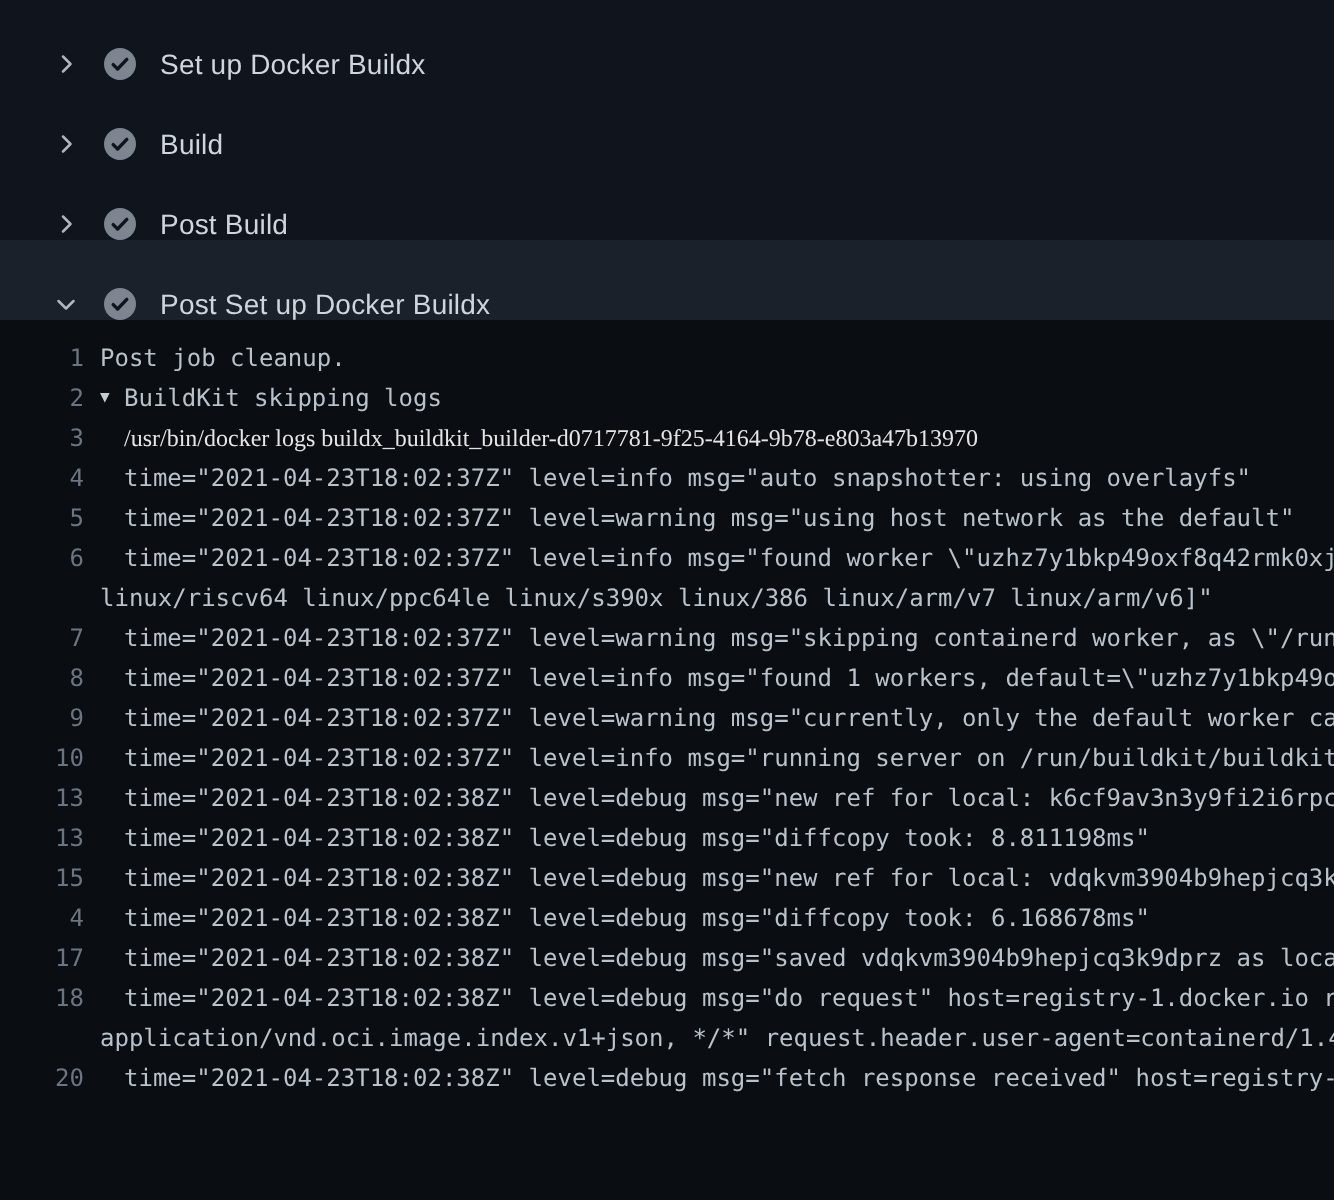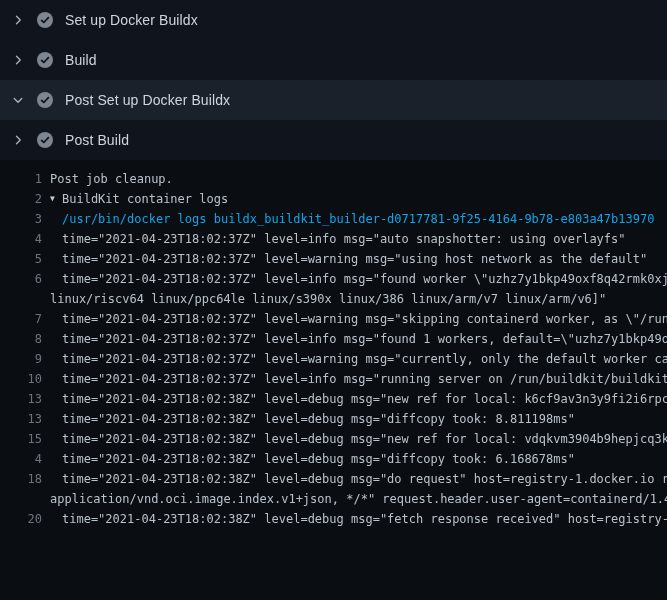--- a/index.html
+++ b/index.html
@@ -9,22 +9,22 @@
     background: #0e131a;
     overflow: hidden;
     font-family: "Liberation Sans", "DejaVu Sans", sans-serif;
     position: relative;
   }
   
   .section-list { background: #10151d; }
   .section-row {
     height: 40px;
     display: flex;
-    align-items: center;
-    padding-left: 10px;
+    align-items: flex-end;
+    padding-left: 25px;
     cursor: pointer;
   }
   .section-row.expanded { background: #1b212b; }
   .chev {
     width: 16px; height: 16px;
     display: flex; align-items: center; justify-content: center;
     flex: 0 0 16px;
     margin-right: 11px;
   }
   .check {
@@ -57,21 +57,21 @@
     cursor: pointer;
     user-select: none;
   }
   .log-text {
     overflow: hidden;
     white-space: pre;
     flex: 1 1 auto;
   }
   .indent-1 .log-text { padding-left: 8px; }
   .indent-2 .log-text { padding-left: 20px; }
-  .log-row.command .log-text { color: #0ea5e9; }
+  .log-row.command .log-text { color: #e5e5e5; font-family: Liberation Serif, serif; }
   .toggle {
     display: inline-block;
     font-size: 8px;
     width: 12px;
     color: #c4ccd4;
     vertical-align: middle;
     transform: translateY(-1px);
     cursor: pointer;
   }
 </style>
@@ -105,61 +105,61 @@
       </span>
       <span class="check">
         <svg width="16" height="16" viewBox="0 0 16 16">
             <circle cx="8" cy="8" r="8" fill="#7d8590"></circle>
             <path d="M4.6 8.3l2.2 2.2 4.6-4.8" stroke="#10151c" stroke-width="1.7" fill="none" stroke-linecap="round" stroke-linejoin="round"></path>
           </svg>
       </span>
       <span class="section-label">Build</span>
     </div>
 
+    <div class="section-row">
+      <span class="chev">
+        <svg width="12" height="12" viewBox="0 0 16 16">
+            <path d="M6 3l5 5-5 5" stroke="#aeb6bf" stroke-width="1.7" fill="none" stroke-linecap="round" stroke-linejoin="round"></path>
+          </svg>
+      </span>
+      <span class="check">
+        <svg width="16" height="16" viewBox="0 0 16 16">
+            <circle cx="8" cy="8" r="8" fill="#7d8590"></circle>
+            <path d="M4.6 8.3l2.2 2.2 4.6-4.8" stroke="#10151c" stroke-width="1.7" fill="none" stroke-linecap="round" stroke-linejoin="round"></path>
+          </svg>
+      </span>
+      <span class="section-label">Post Build</span>
+    </div>
+
     <div class="section-row expanded">
       <span class="chev">
         <svg width="12" height="12" viewBox="0 0 16 16">
             <path d="M3 6l5 5 5-5" stroke="#aeb6bf" stroke-width="1.7" fill="none" stroke-linecap="round" stroke-linejoin="round"></path>
           </svg>
       </span>
       <span class="check">
         <svg width="16" height="16" viewBox="0 0 16 16">
             <circle cx="8" cy="8" r="8" fill="#7d8590"></circle>
             <path d="M4.6 8.3l2.2 2.2 4.6-4.8" stroke="#10151c" stroke-width="1.7" fill="none" stroke-linecap="round" stroke-linejoin="round"></path>
           </svg>
       </span>
       <span class="section-label">Post Set up Docker Buildx</span>
-    </div>
-
-    <div class="section-row">
-      <span class="chev">
-        <svg width="12" height="12" viewBox="0 0 16 16">
-            <path d="M6 3l5 5-5 5" stroke="#aeb6bf" stroke-width="1.7" fill="none" stroke-linecap="round" stroke-linejoin="round"></path>
-          </svg>
-      </span>
-      <span class="check">
-        <svg width="16" height="16" viewBox="0 0 16 16">
-            <circle cx="8" cy="8" r="8" fill="#7d8590"></circle>
-            <path d="M4.6 8.3l2.2 2.2 4.6-4.8" stroke="#10151c" stroke-width="1.7" fill="none" stroke-linecap="round" stroke-linejoin="round"></path>
-          </svg>
-      </span>
-      <span class="section-label">Post Build</span>
     </div>
 
   </div>
 
   <div class="log-area" id="log-area">
   <div class="log-row indent-1 plain">
     <span class="log-num">1</span>
     <span class="log-text"><span class="txt">Post job cleanup.</span></span>
   </div>
 
   <div class="log-row indent-1 group">
     <span class="log-num">2</span>
-    <span class="log-text"><span class="toggle">▼</span><span class="txt">BuildKit container logs</span></span>
+    <span class="log-text"><span class="toggle">▼</span><span class="txt">BuildKit skipping logs</span></span>
   </div>
 
   <div class="log-row indent-2 command">
     <span class="log-num">3</span>
     <span class="log-text"><span class="txt">/usr/bin/docker logs buildx_buildkit_builder-d0717781-9f25-4164-9b78-e803a47b13970</span></span>
   </div>
 
   <div class="log-row indent-2 plain">
     <span class="log-num">4</span>
     <span class="log-text"><span class="txt">time="2021-04-23T18:02:37Z" level=info msg="auto snapshotter: using overlayfs"</span></span>
@@ -215,20 +215,24 @@
   <div class="log-row indent-2 plain">
     <span class="log-num">15</span>
     <span class="log-text"><span class="txt">time="2021-04-23T18:02:38Z" level=debug msg="new ref for local: vdqkvm3904b9hepjcq3k</span></span>
   </div>
 
   <div class="log-row indent-2 plain">
     <span class="log-num">4</span>
     <span class="log-text"><span class="txt">time="2021-04-23T18:02:38Z" level=debug msg="diffcopy took: 6.168678ms"</span></span>
   </div>
 
+  <div class="log-row indent-2 plain">
+    <span class="log-num">17</span>
+    <span class="log-text"><span class="txt">time="2021-04-23T18:02:38Z" level=debug msg="saved vdqkvm3904b9hepjcq3k9dprz as loca</span></span>
+  </div>
 
 
   <div class="log-row indent-2 plain">
     <span class="log-num">18</span>
     <span class="log-text"><span class="txt">time="2021-04-23T18:02:38Z" level=debug msg="do request" host=registry-1.docker.io r</span></span>
   </div>
 
   <div class="log-row indent-1 wrap">
     <span class="log-num"></span>
     <span class="log-text"><span class="txt">application/vnd.oci.image.index.v1+json, */*" request.header.user-agent=containerd/1.4</span></span>

